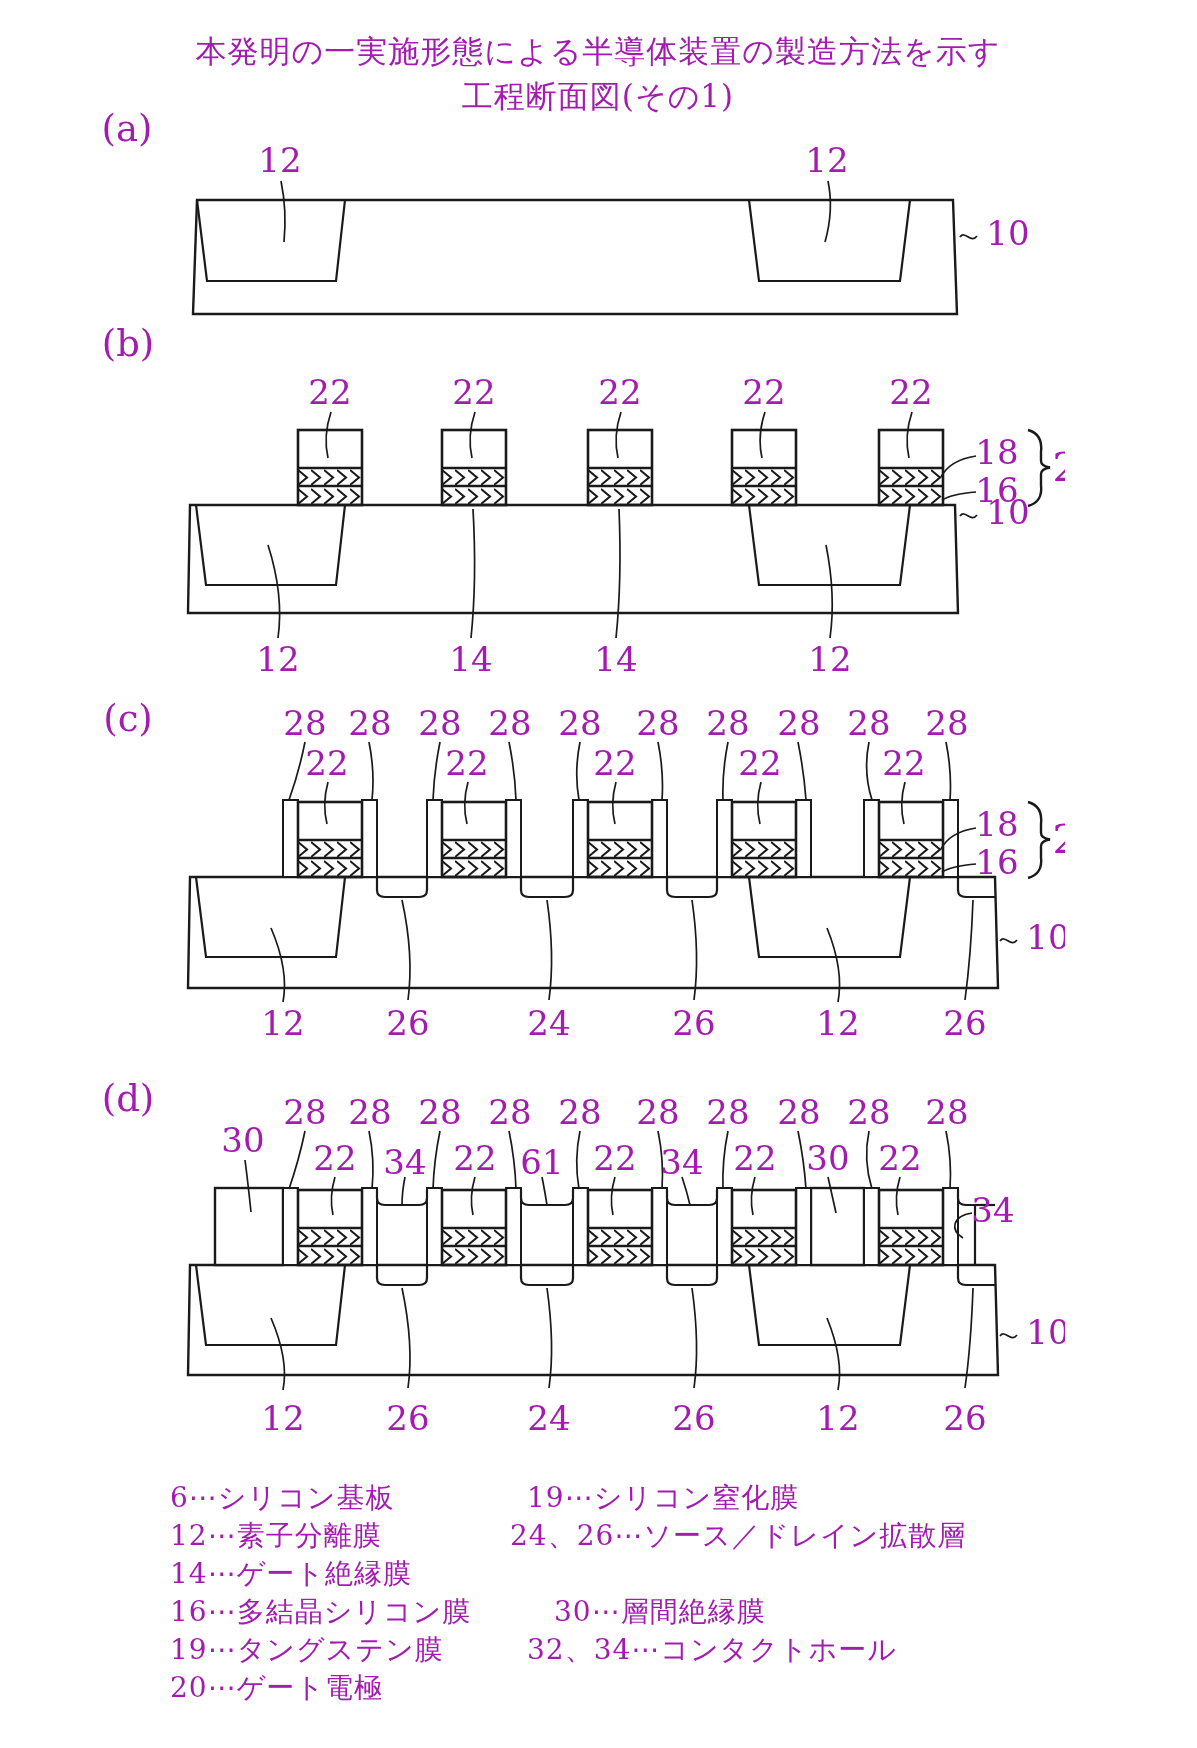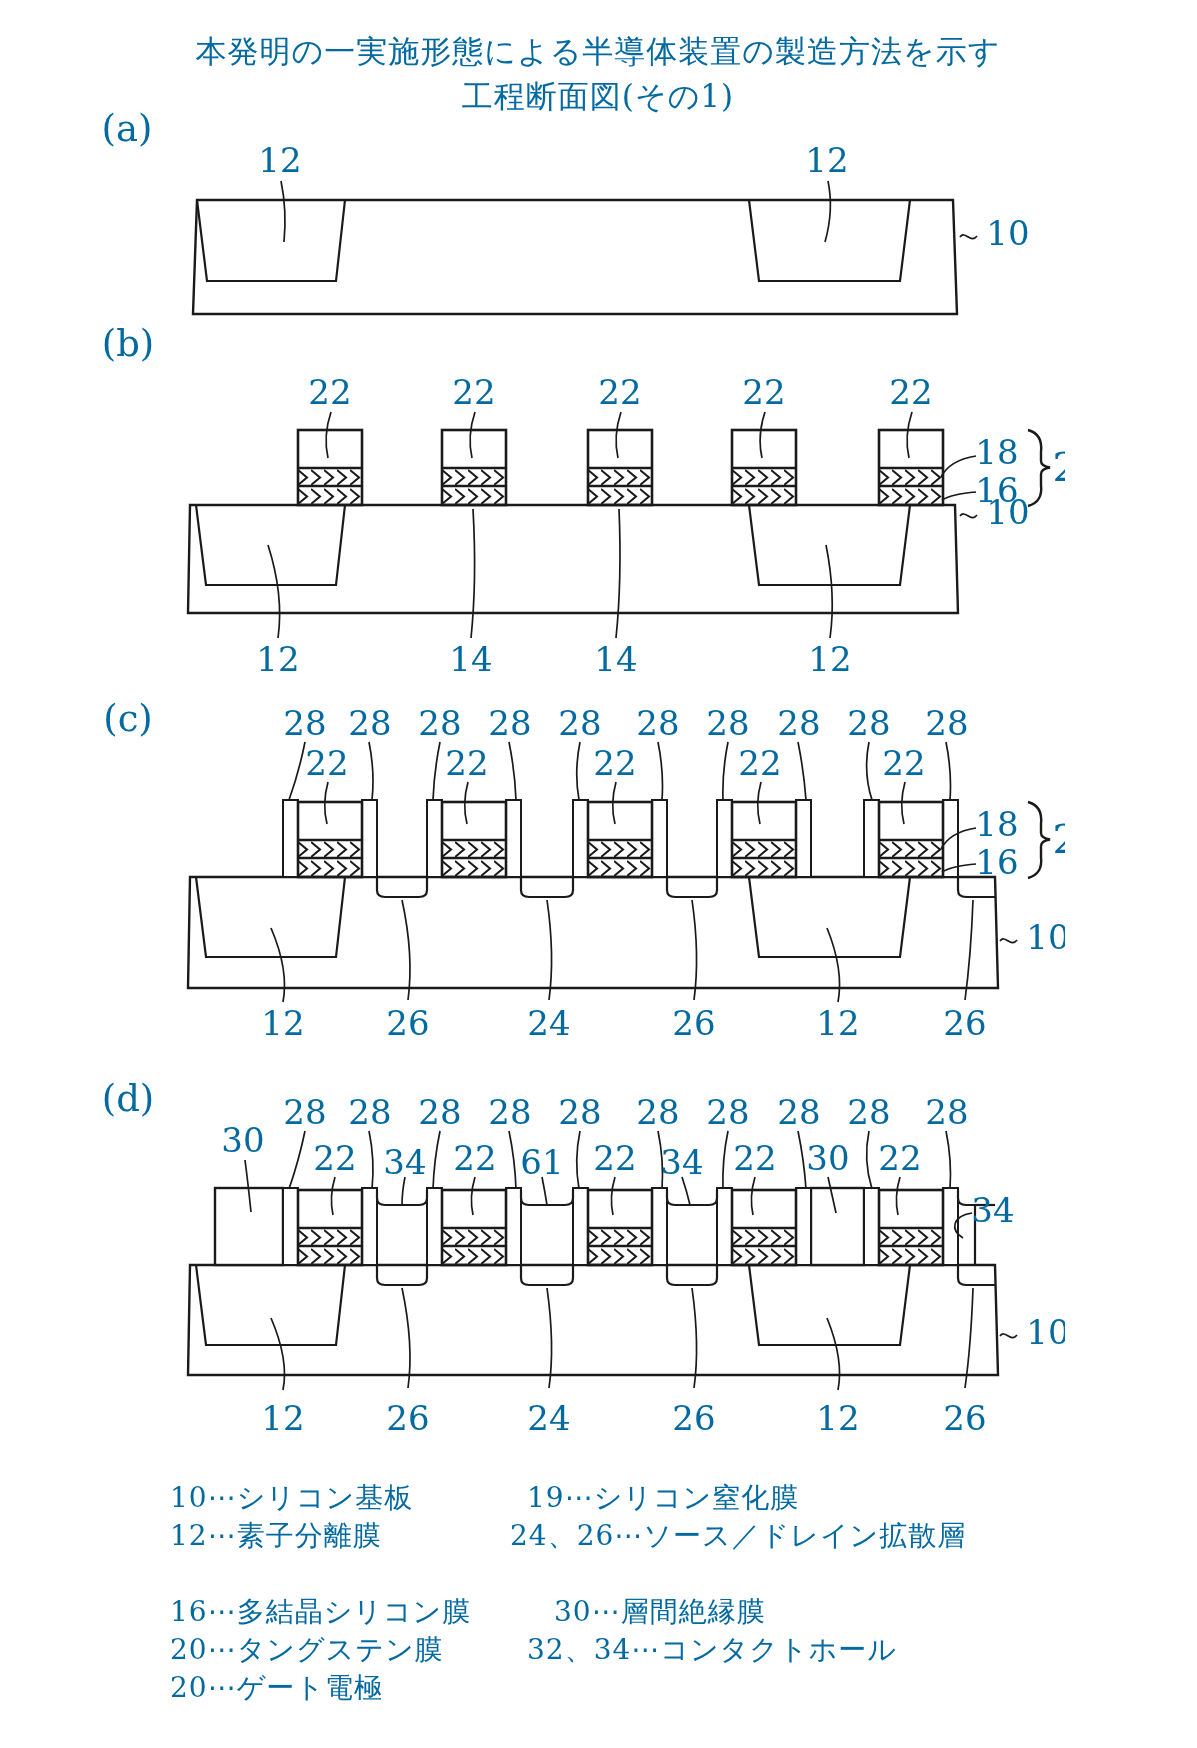--- a/index.html
+++ b/index.html
@@ -1,17 +1,17 @@
 <!DOCTYPE html>
 <html><head>
 <meta charset="utf-8">
 <style>
   html,body{margin:0;padding:0;background:#ffffff;}
   #page{position:relative;width:1065px;height:1748px;background:#ffffff;overflow:hidden;
-        font-family:"DejaVu Serif","Liberation Serif",serif;color:#0369a1;}
+        font-family:"DejaVu Serif","Liberation Serif",serif;color:#a21caf;}
   #art{position:absolute;left:0;top:0;}
   .ttl{position:absolute;left:598px;transform:translate(-50%,-50%);white-space:nowrap;
        font-size:31px;letter-spacing:1px;}
   .lbl{position:absolute;transform:translate(-50%,-50%);font-size:34px;white-space:nowrap;}
   .plt{position:absolute;transform:translate(-50%,-50%);font-size:37px;}
   .big{font-size:40px;}
   .lg{position:absolute;transform:translate(0,-50%);font-size:28px;white-space:nowrap;letter-spacing:1px;}
 </style>
 </head>
 <body>
@@ -261,23 +261,24 @@
 <span class="lbl" style="left:900px;top:1158px">22</span>
 <span class="lbl" style="left:993px;top:1210px">34</span>
 <span class="lbl" style="left:283px;top:1418px">12</span>
 <span class="lbl" style="left:408px;top:1418px">26</span>
 <span class="lbl" style="left:549px;top:1418px">24</span>
 <span class="lbl" style="left:694px;top:1418px">26</span>
 <span class="lbl" style="left:838px;top:1418px">12</span>
 <span class="lbl" style="left:965px;top:1418px">26</span>
 <span class="lbl" style="left:1048px;top:1332px">10</span>
 
-<span class="lg" style="left:170px;top:1498px">10⋯シリコン基板</span>
+<span class="lg" style="left:170px;top:1498px">6⋯シリコン基板</span>
 <span class="lg" style="left:170px;top:1536px">12⋯素子分離膜</span>
+<span class="lg" style="left:170px;top:1574px">14⋯ゲート絶縁膜</span>
 <span class="lg" style="left:170px;top:1612px">16⋯多結晶シリコン膜</span>
-<span class="lg" style="left:170px;top:1650px">20⋯タングステン膜</span>
+<span class="lg" style="left:170px;top:1650px">19⋯タングステン膜</span>
 <span class="lg" style="left:170px;top:1688px">20⋯ゲート電極</span>
 <span class="lg" style="left:527px;top:1498px">19⋯シリコン窒化膜</span>
 <span class="lg" style="left:510px;top:1536px">24、26⋯ソース／ドレイン拡散層</span>
 <span class="lg" style="left:554px;top:1612px">30⋯層間絶縁膜</span>
 <span class="lg" style="left:527px;top:1650px">32、34⋯コンタクトホール</span>
 
 </div>
 
 </body></html>

